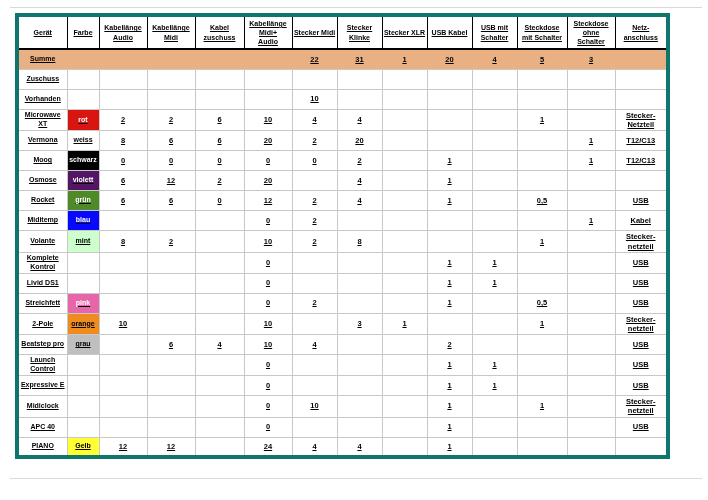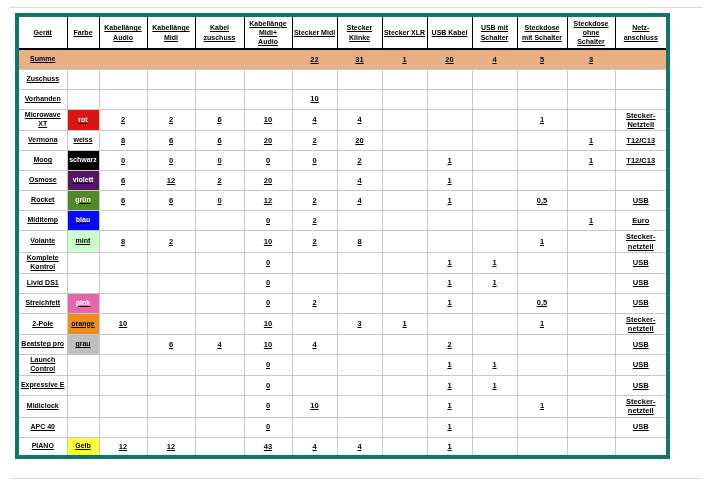--- a/index.html
+++ b/index.html
@@ -230,21 +230,21 @@
         <td></td>
         <td></td>
         <td>0</td>
         <td>2</td>
         <td></td>
         <td></td>
         <td></td>
         <td></td>
         <td></td>
         <td>1</td>
-        <td>Euro</td>
+        <td>Kabel</td>
       </tr>
       <tr>
         <td class="device">Volante</td>
         <td class="farbe" style="background: rgb(204, 255, 204); color: rgb(0, 0, 0);">mint</td>
         <td>8</td>
         <td>2</td>
         <td></td>
         <td>10</td>
         <td>2</td>
         <td>8</td>
@@ -398,21 +398,21 @@
         <td></td>
         <td></td>
         <td>USB</td>
       </tr>
       <tr>
         <td class="device">PIANO</td>
         <td class="farbe" style="background: rgb(255, 255, 51); color: rgb(0, 0, 0);">Gelb</td>
         <td>12</td>
         <td>12</td>
         <td></td>
-        <td>43</td>
+        <td>24</td>
         <td>4</td>
         <td>4</td>
         <td></td>
         <td>1</td>
         <td></td>
         <td></td>
         <td></td>
         <td></td>
       </tr>
     </tbody>

